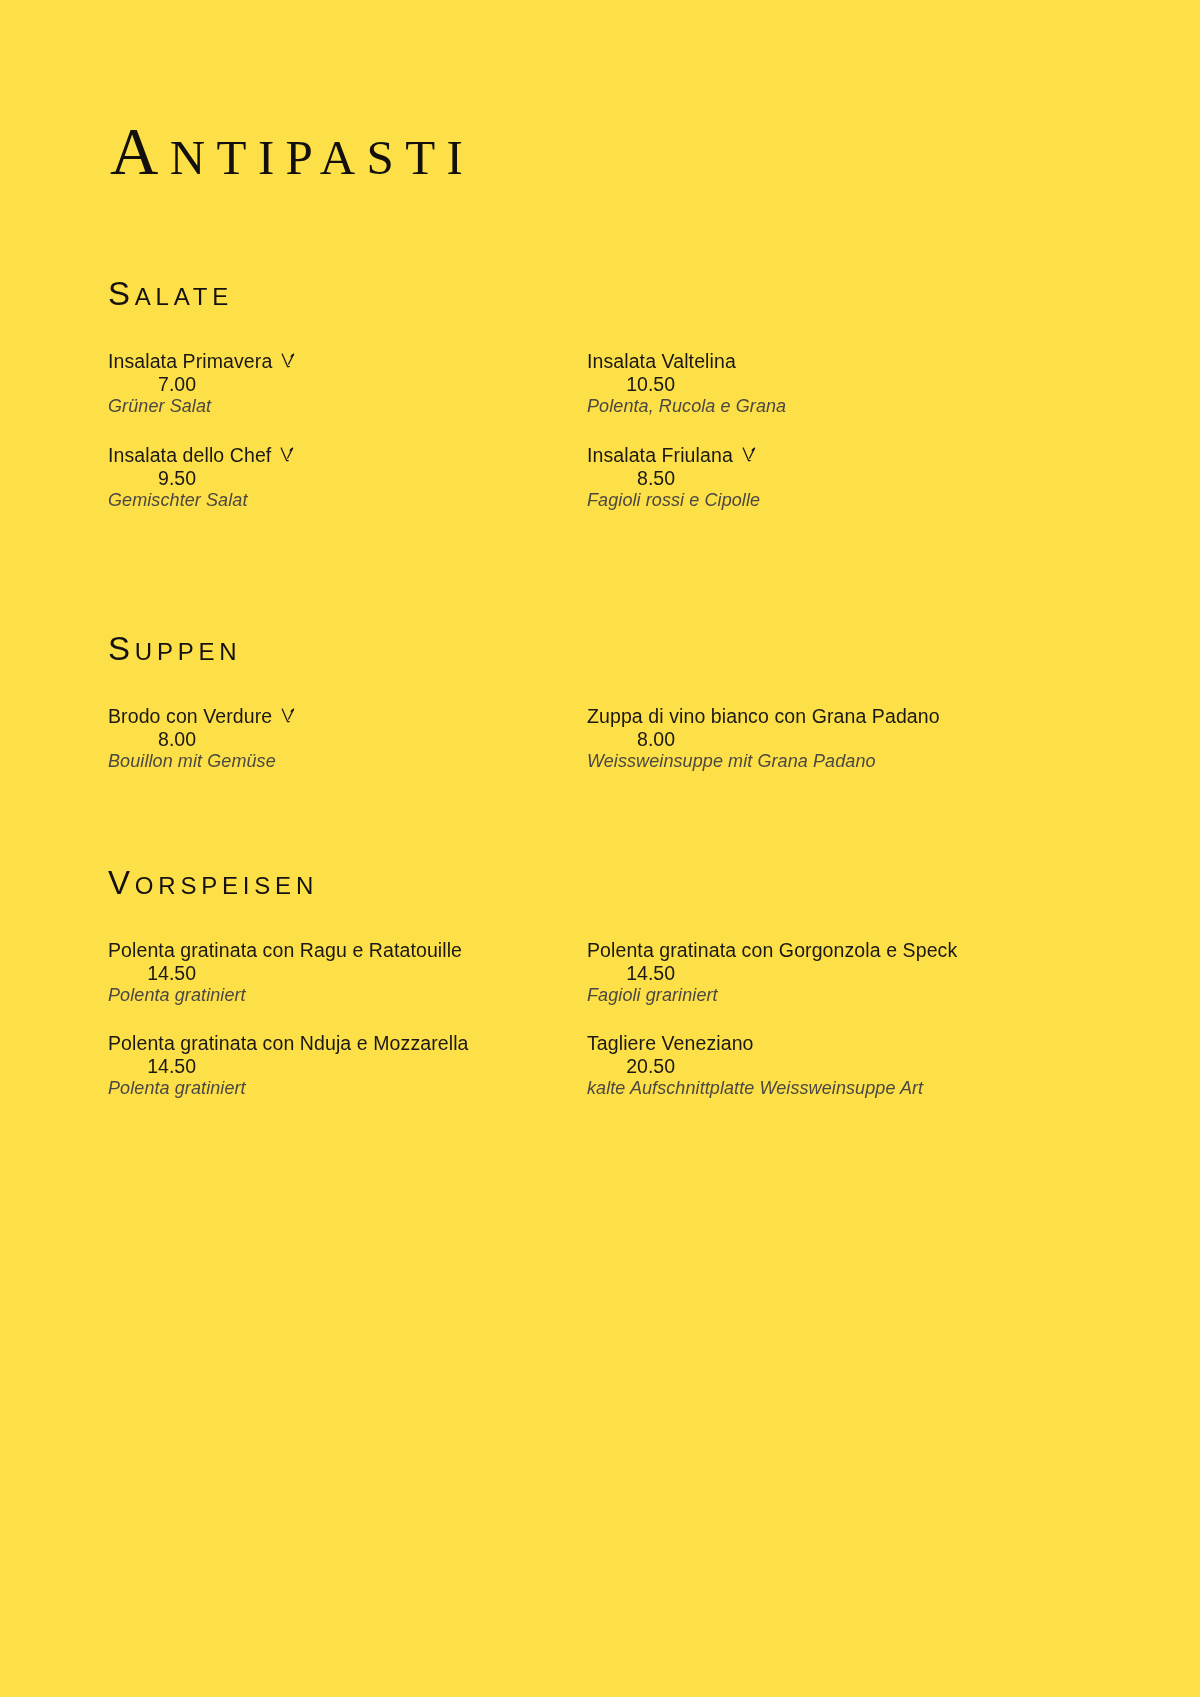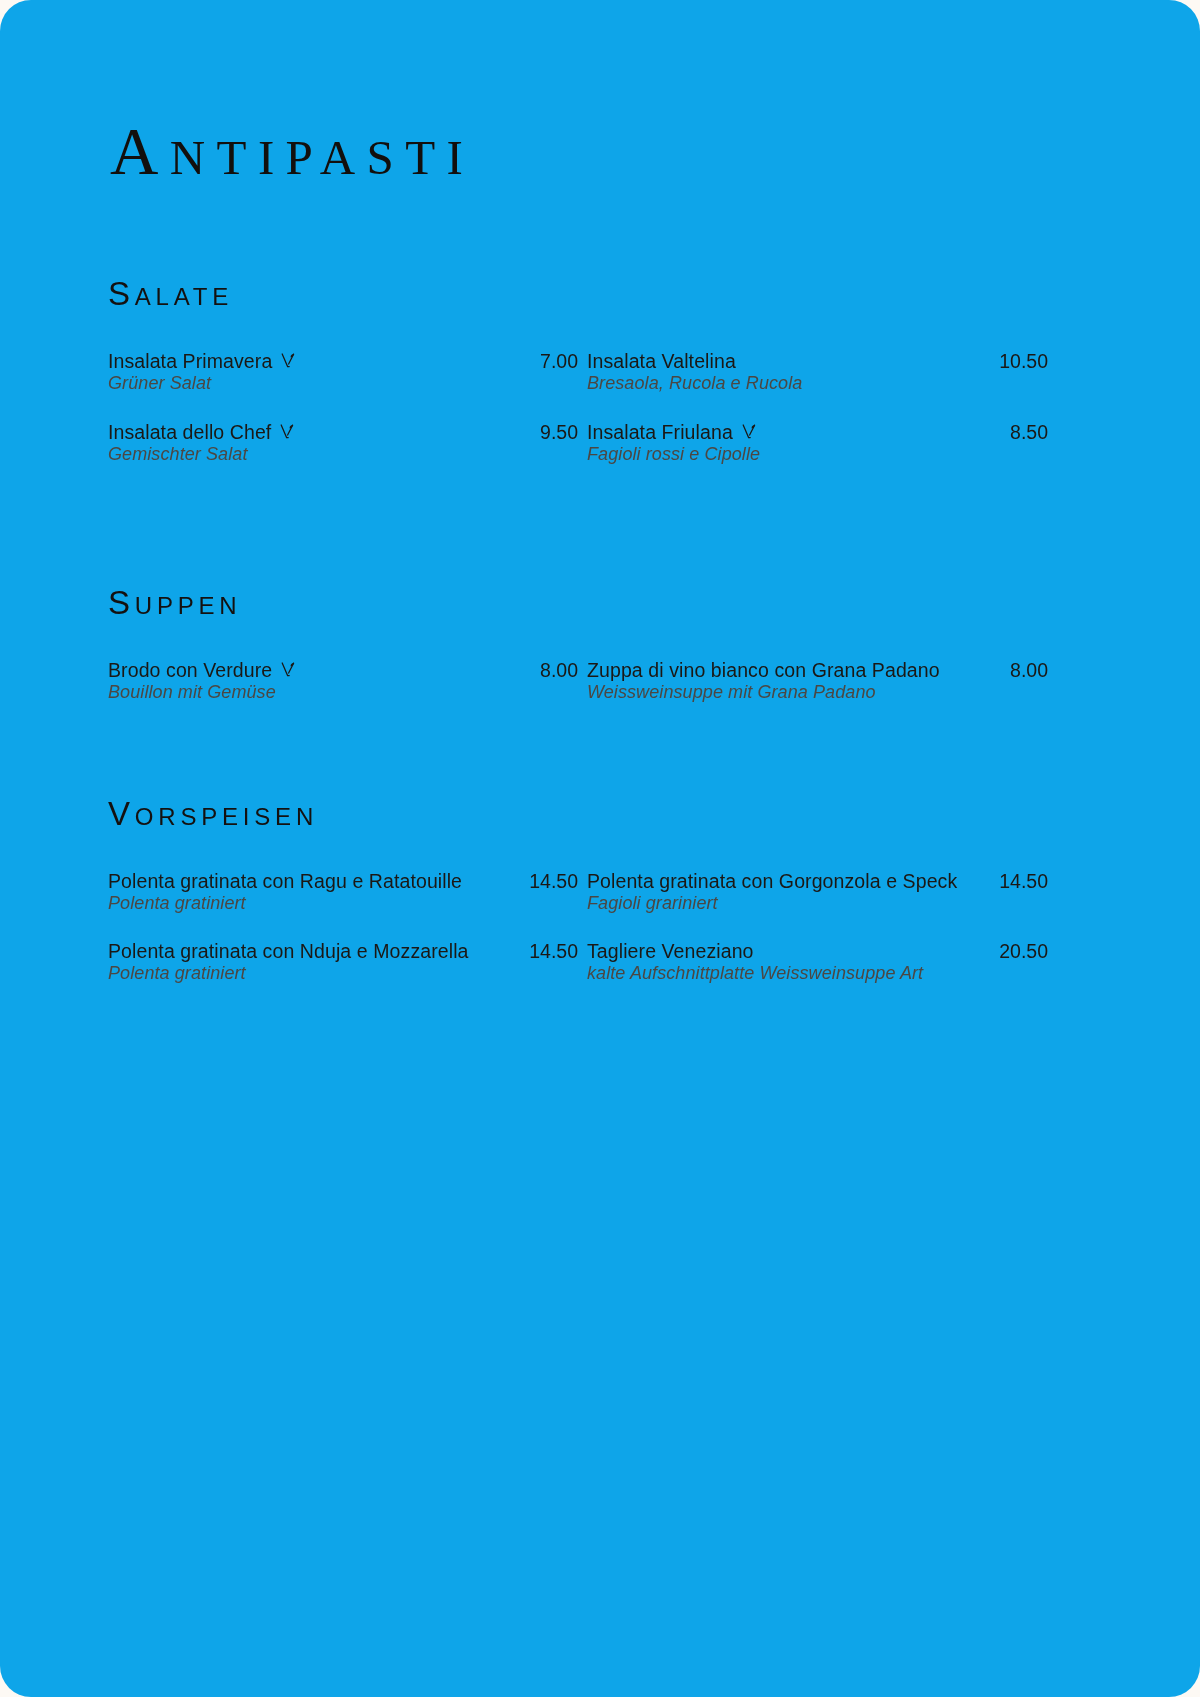--- a/index.html
+++ b/index.html
@@ -12,24 +12,23 @@
     background: #fdf9f4;
     font-family: "Liberation Sans", sans-serif;
     color: #1a1714;
     overflow: hidden;
   }
 
   .page {
     position: relative;
     width: 1200px;
     height: 1697px;
-    background: #0ea5e9;
+    background: #fde047;
     box-sizing: border-box;
     padding: 118px 175px 0 108px;
-    border-radius: 31px;
   }
 
   
   .page-title {
     font-family: "Liberation Serif", serif;
     font-size: 67px;
     font-weight: 400;
     letter-spacing: 0.17em;
     line-height: 1.0;
     color: #120f0d;
@@ -75,20 +74,21 @@
   .item {
     display: block;
     margin-bottom: 28px;
   }
   .item:last-child { margin-bottom: 0; }
 
   .item-line {
     display: flex;
     align-items: baseline;
     justify-content: space-between;
+    flex-direction: column;
   }
   .item-name {
     font-family: "Liberation Sans", sans-serif;
     font-size: 19.5px;
     font-weight: 400;
     color: #1b1815;
     letter-spacing: 0.005em;
     white-space: nowrap;
   }
   .veg {
@@ -161,21 +161,21 @@
               </div>
               <div class="item-desc">Gemischter Salat</div>
             </div>
           </div>
           <div class="col col-right">
             <div class="item">
               <div class="item-line">
                 <div class="item-name">Insalata Valtelina</div>
                 <div class="item-price">10.50</div>
               </div>
-              <div class="item-desc">Bresaola, Rucola e Rucola</div>
+              <div class="item-desc">Polenta, Rucola e Grana</div>
             </div>
             <div class="item">
               <div class="item-line">
                 <div class="item-name">Insalata Friulana<span class="veg"><svg width="15" height="17" viewBox="0 0 15 17">
                       <path d="M1.2 2 L6.6 14.6 L8.2 14.6" fill="none" stroke="#1b1815" stroke-width="1.25" stroke-linecap="round"></path>
                       <path d="M12.6 2.2 L7.6 12.0" fill="none" stroke="#1b1815" stroke-width="1.25" stroke-linecap="round"></path>
                       <path d="M12.9 1.6 C10.6 2.3 9.4 3.6 9.6 5.4 C11.6 5.2 12.8 4.0 12.9 1.6 Z" fill="#1b1815"></path>
                     </svg></span></div>
                 <div class="item-price">8.50</div>
               </div>

